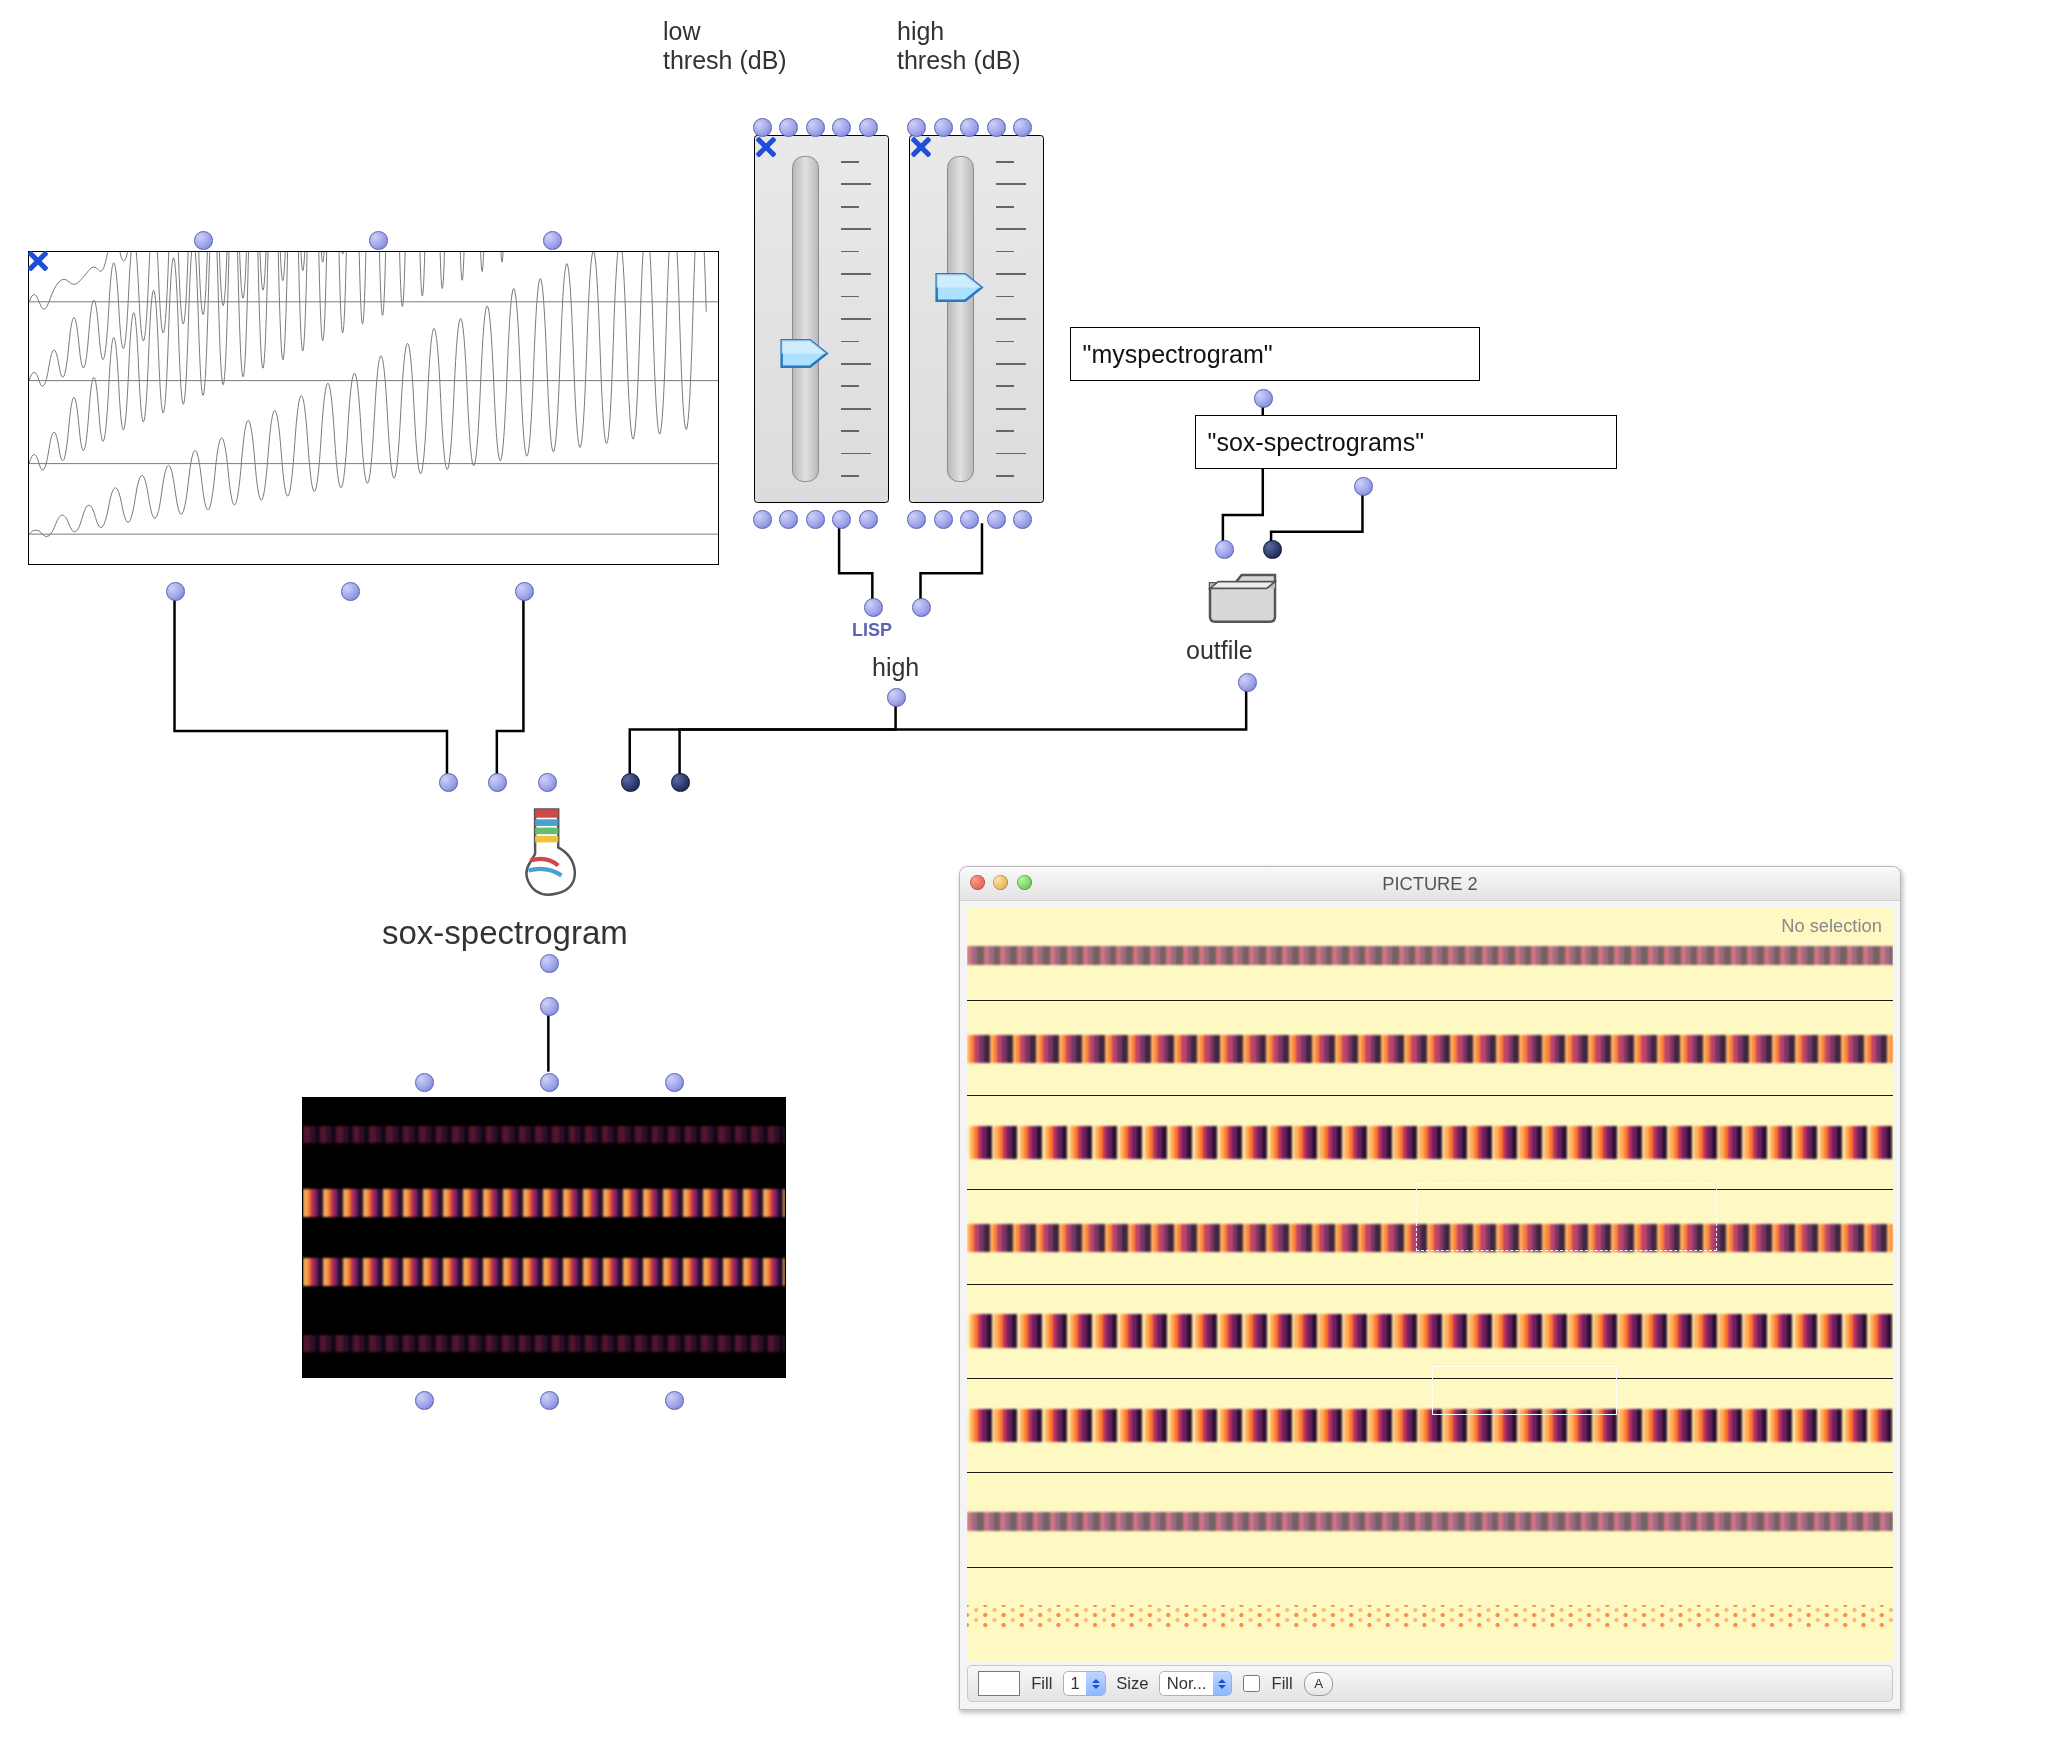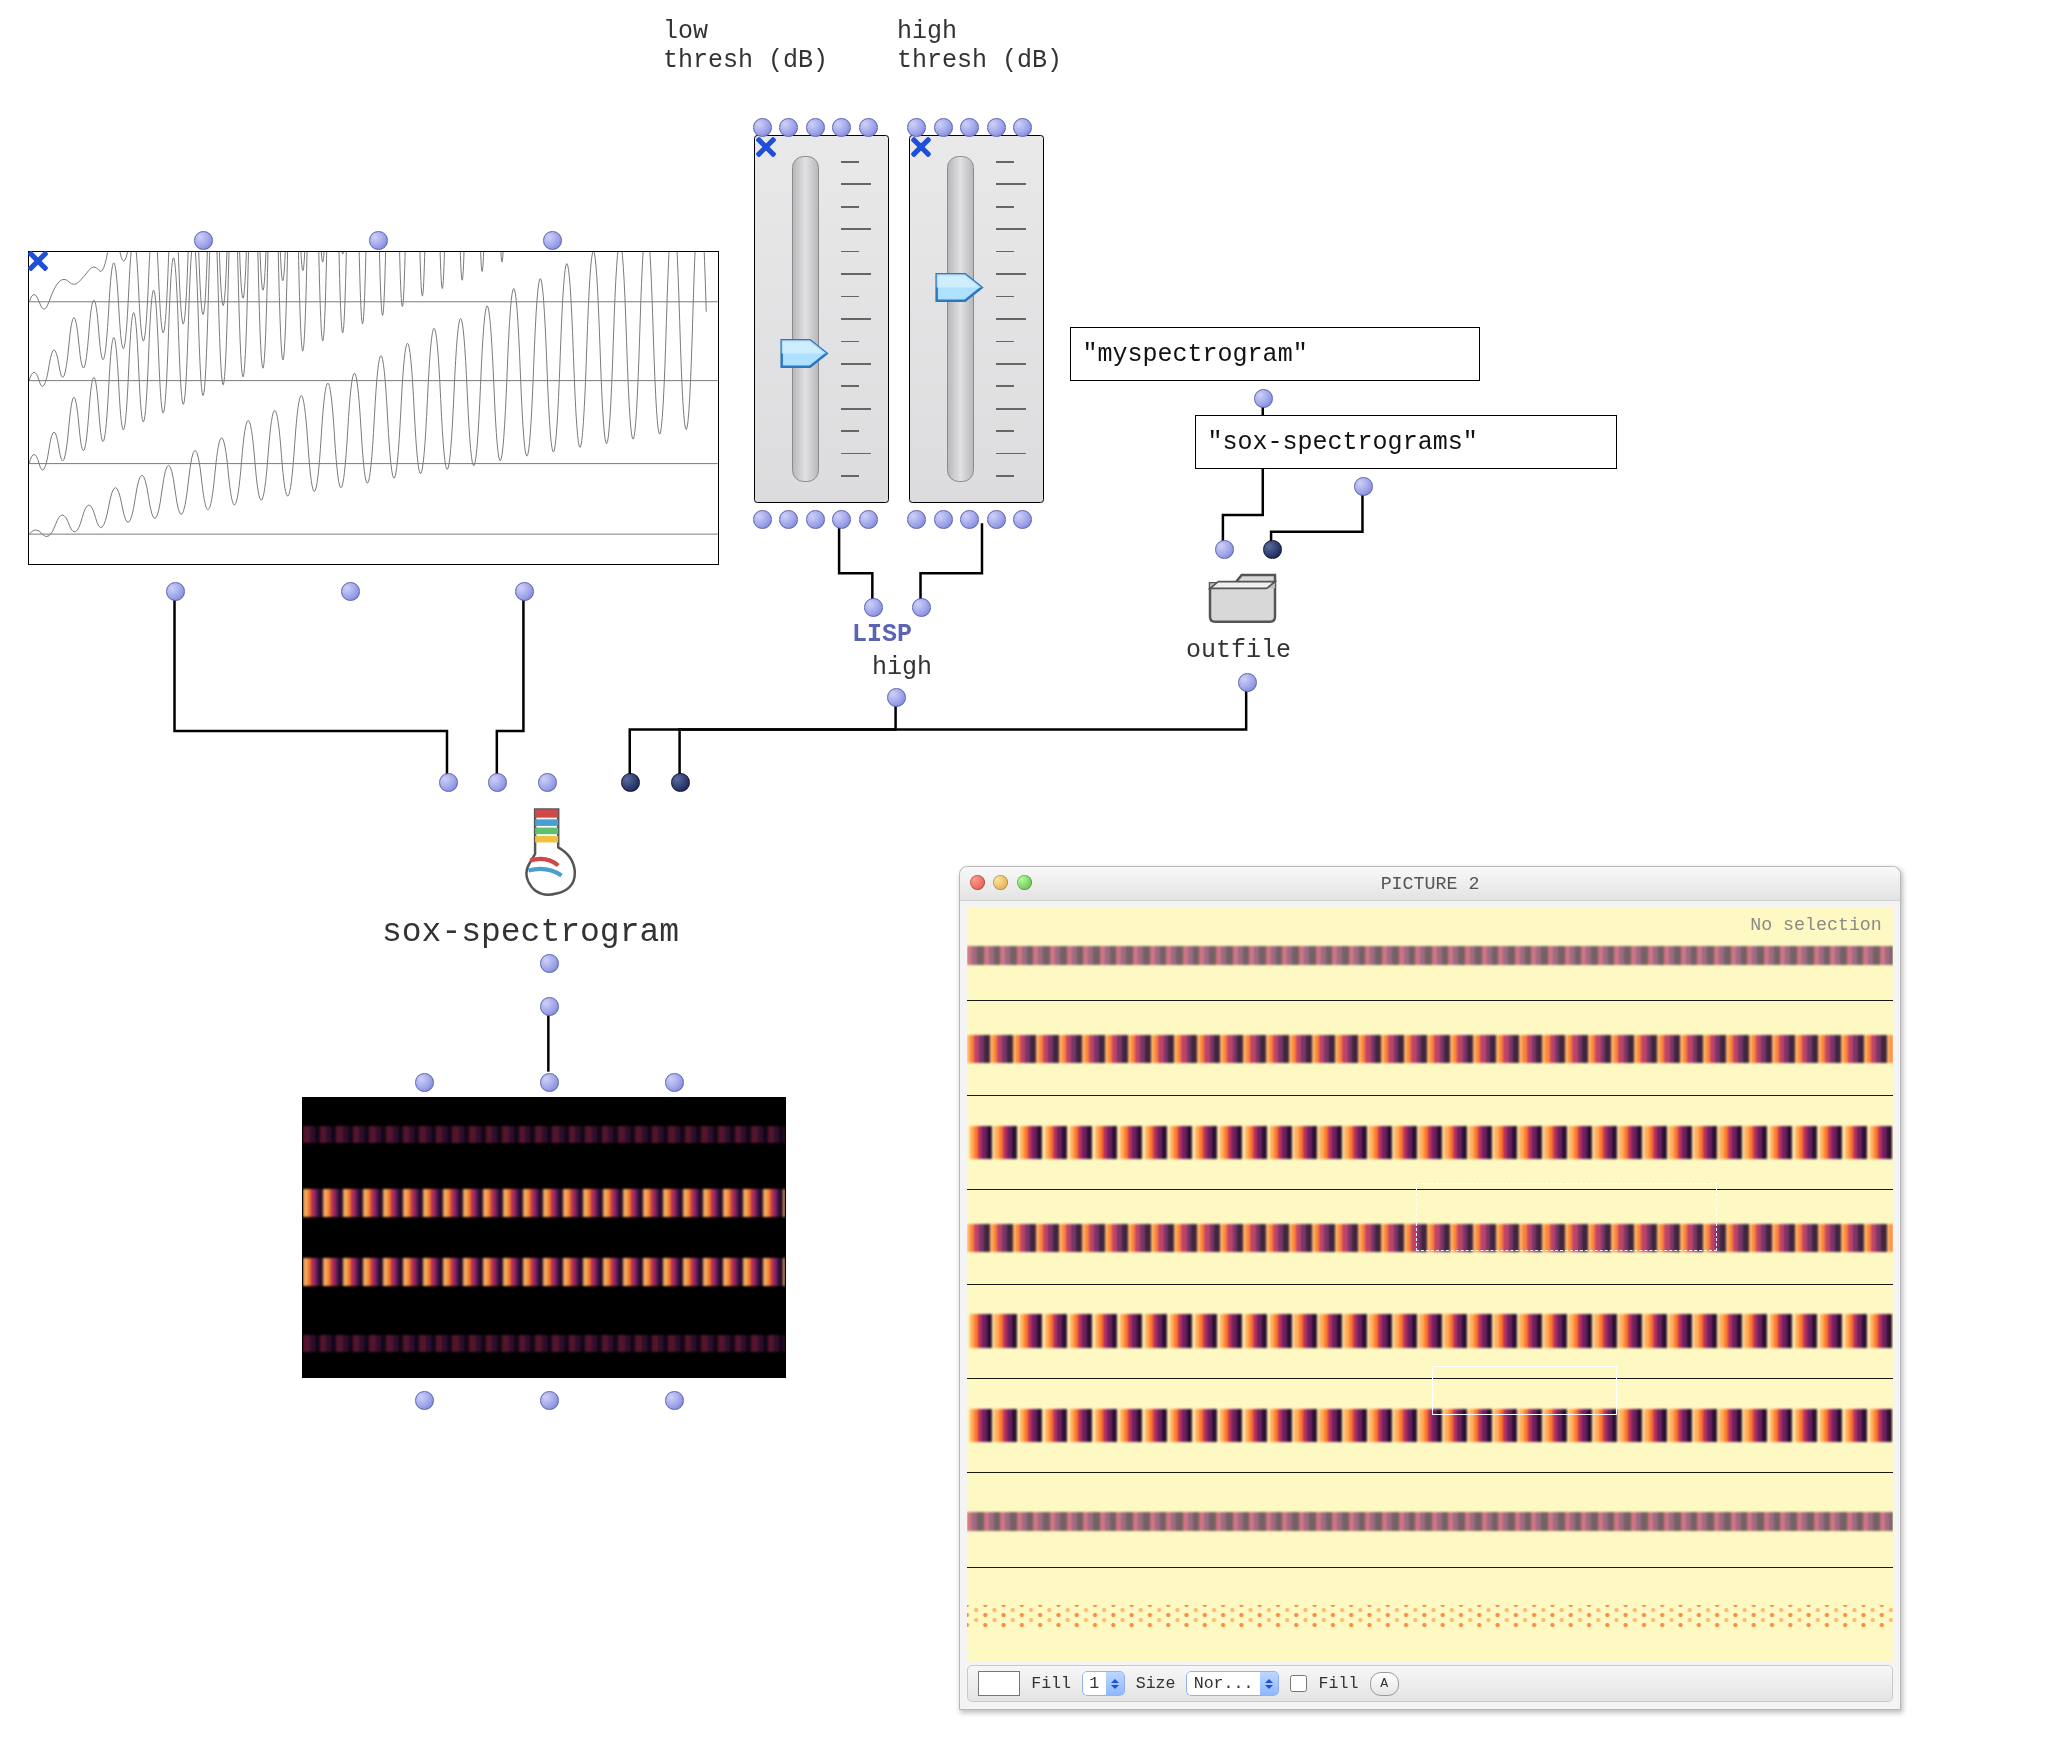--- a/index.html
+++ b/index.html
@@ -1,16 +1,16 @@
 <!DOCTYPE html>
 <html style="font-size:13.3px"><head>
 <meta charset="utf-8">
 <style>
   html,body{margin:0;padding:0;background:#fff;font-family:"Lucida Grande",Verdana,sans-serif;color:#111;}
-  #canvas{position:relative;width:1992px;height:1762px;font-family:Liberation Mono, monospace;}
+  #canvas{position:relative;width:1992px;height:1762px;}
   .label{position:absolute;font-size:25px;color:#333;white-space:pre;}
   .box{position:absolute;background:#fff;border:1.7px solid #000;}
   .port{position:absolute;width:16.6px;height:16.6px;border-radius:50%;background:radial-gradient(circle at 30% 30%,#cfd0f8 0%,#9aa0e8 60%,#6b75c8 100%);border:0.8px solid #5a64b0;}
   .port.dark{background:radial-gradient(circle at 30% 30%,#5a6aa0 0%,#233060 70%,#101838 100%);border:0.8px solid #0c1630;}
   .xmark{position:absolute;width:25px;height:25px;}
   .xmark::before,.xmark::after{content:"";position:absolute;left:50%;top:50%;width:25px;height:5px;background:#1f4ed8;border-radius:1.7px;}
   .xmark::before{transform:translate(-50%,-50%) rotate(45deg);}
   .xmark::after{transform:translate(-50%,-50%) rotate(-45deg);}
   .slider-box{position:absolute;background:linear-gradient(#e9e9ea,#dcdcde);border:1.7px solid #000;border-radius:3.3px;}
   .slider-track{position:absolute;left:37px;top:20px;width:25px;bottom:20px;background:linear-gradient(to right,#b9b9bb,#e1e1e3,#b9b9bb);border:0.8px solid #8b8b8d;border-radius:11.6px;}
@@ -200,21 +200,21 @@
   <span class="port" style="left:987px;top:118px;"></span>
   <span class="port" style="left:1013px;top:118px;"></span>
   <span class="port" style="left:907px;top:510px;"></span>
   <span class="port" style="left:934px;top:510px;"></span>
   <span class="port" style="left:960px;top:510px;"></span>
   <span class="port" style="left:987px;top:510px;"></span>
   <span class="port" style="left:1013px;top:510px;"></span>
 
   <span class="port" style="left:864px;top:598px;"></span>
   <span class="port" style="left:912px;top:598px;"></span>
-  <div class="label lisp" style="left:852px;top:620px;font-size:25px;">LISP</div>
+  <div class="label lisp" style="left:852px;top:620px;font-size:18px;">LISP</div>
   <div class="label" style="left:872px;top:653px;">high</div>
   <span class="port" style="left:887px;top:688px;"></span>
 
   <div class="box" style="left:1070px;top:327px;width:385px;height:52px;display:flex;align-items:center;padding:0 11.6px;font-size:25px;">
     <span>"myspectrogram"</span>
   </div>
   <span class="port" style="left:1254px;top:389px;"></span>
 
   <div class="box" style="left:1195px;top:415px;width:397px;height:52px;display:flex;align-items:center;padding:0 11.6px;font-size:25px;">
     <span>"sox-spectrograms"</span>

